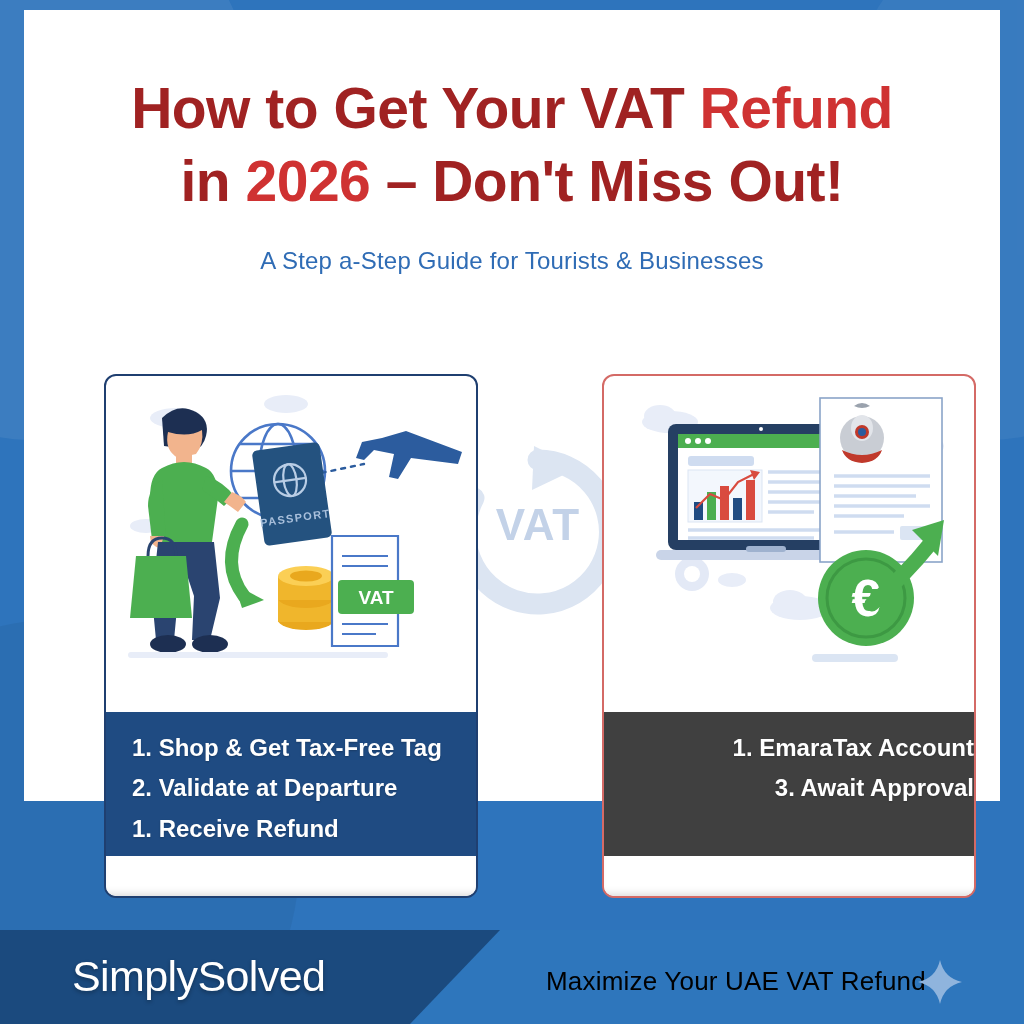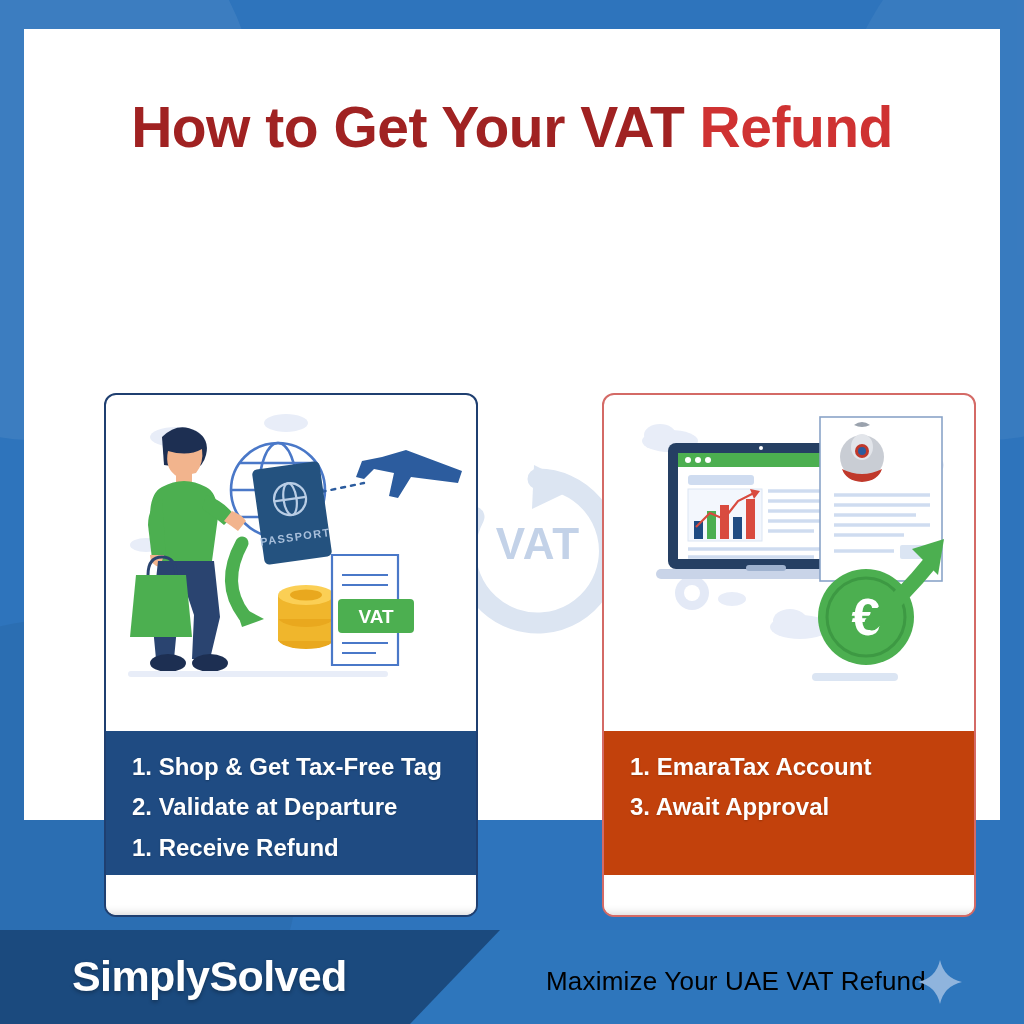--- a/index.html
+++ b/index.html
@@ -12,21 +12,21 @@
   
   .frame-swoosh{
     position:absolute;left:-160px;top:-120px;width:420px;height:560px;
     border-radius:50% 50% 55% 45% / 60% 45% 55% 40%;
     background:rgba(255,255,255,0.07);pointer-events:none;
   }
   .frame-swoosh.b{left:-200px;top:620px;width:500px;height:520px;background:rgba(0,0,0,0.05);}
   .frame-swoosh.c{left:820px;top:-80px;width:380px;height:520px;background:rgba(255,255,255,0.05);}
 
   .canvas{
-    position:absolute;left:24px;top:29px;width:976px;height:791px;
+    position:absolute;left:24px;top:10px;width:976px;height:791px;
     background:#ffffff;
   }
 
   
   .title{
     position:absolute;left:0;top:62px;width:976px;text-align:center;
     font-size:57px;font-weight:bold;line-height:1.28;letter-spacing:-0.5px;
     color:#a02222;
   }
   .title .hl{color:#cf3232;}
@@ -54,42 +54,42 @@
   .card.left{left:80px;border:2px solid #1f3f70;}
   .card.right{left:578px;border:2px solid #d46a66;}
 
   .illus{position:absolute;left:0;top:0;width:100%;height:336px;}
 
   .steps{
     position:absolute;left:0;top:336px;width:100%;height:148px;
     box-sizing:border-box;padding:16px 0 0 26px;
   }
   .card.left .steps{background:#1f4b82;}
-  .card.right .steps{background:#c2410c;}
+  .card.right .steps{background:#404040;text-align:right;}
   .step{
     color:#ffffff;font-size:24px;font-weight:bold;line-height:1.68;
     text-shadow:0 1px 2px rgba(0,0,0,0.22);white-space:nowrap;
   }
   .card-foot{
     position:absolute;left:0;bottom:0;width:100%;height:40px;background:#ffffff;
     box-shadow:0 -7px 10px -6px rgba(0,0,0,0.18) inset;
   }
 
   
   .footer{
     position:absolute;left:0;bottom:0;width:1024px;height:94px;overflow:hidden;
     background:#2e76bc;
   }
   .footer .dark{
     position:absolute;left:0;top:0;height:94px;width:500px;background:#1b4a7e;
     clip-path:polygon(0 0,100% 0,82% 100%,0 100%);
   }
   .brand{
     position:absolute;left:72px;top:22px;
-    font-size:43px;font-weight:bold;color:#ffffff;letter-spacing:-0.6px;
+    font-size:43px;font-weight:normal;color:#ffffff;letter-spacing:-0.6px;
     text-shadow:0 2px 4px rgba(0,0,0,0.3);
   }
   .tagline{
     position:absolute;left:546px;top:36px;
     font-size:26px;color:#000000;font-weight:normal;letter-spacing:0.2px;
   }
   .sparkle{position:absolute;left:918px;top:30px;width:44px;height:44px;}
 </style>
 </head>
 <body>
@@ -99,22 +99,26 @@
   <div class="frame-swoosh"></div>
   <div class="frame-swoosh b"></div>
   <div class="frame-swoosh c"></div>
 
   <div class="canvas">
 
     <div class="title">
       <span>
         <span>How to Get Your VAT </span><span class="hl">Refund</span>
       </span><br>
-    </div>
-
+      <span>
+        <span>in </span><span class="hl">2026</span><span> – Don't Miss Out!</span>
+      </span>
+    </div>
+
+    <div class="subtitle">A Step a-Step Guide for Tourists &amp; Businesses</div>
 
     <div class="watermark">
       <svg width="180" height="180" viewBox="0 0 180 180">
         <path d="M90 18 A72 72 0 1 1 26 56" fill="none" stroke="#dce5f2" stroke-width="21" stroke-linecap="round"></path>
         <polygon points="86,4 130,26 84,48" fill="#dce5f2"></polygon>
       </svg>
       <div class="wtext">VAT</div>
     </div>
 
     <div class="card left">

